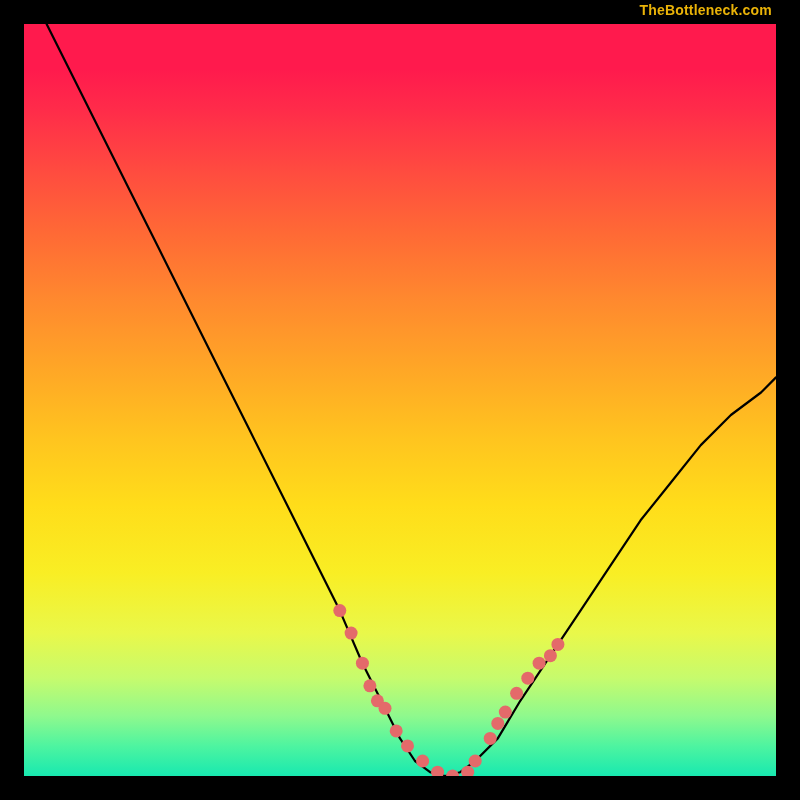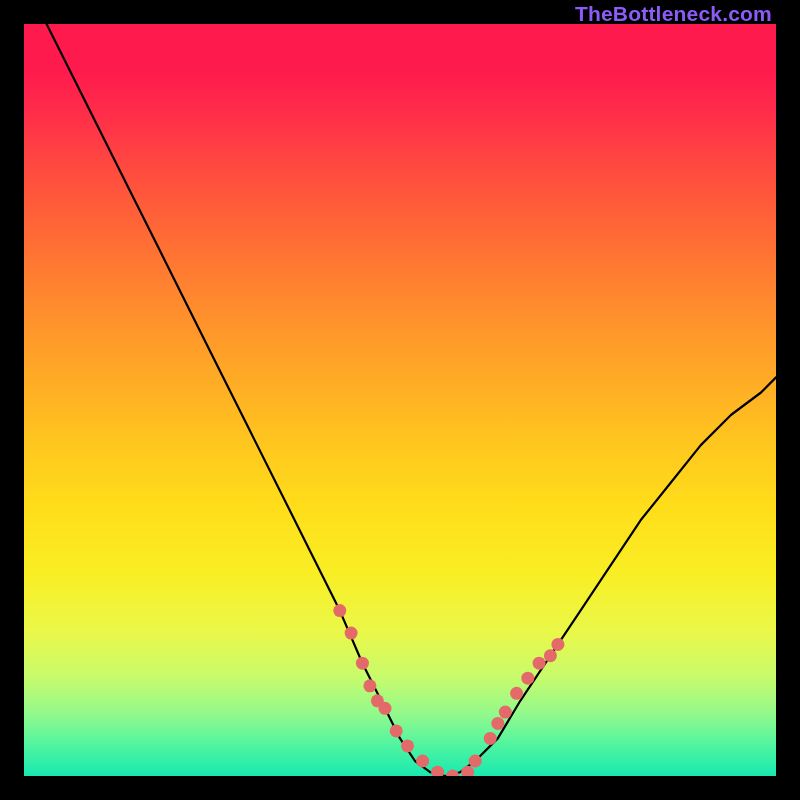--- a/index.html
+++ b/index.html
@@ -46,22 +46,22 @@
       #c6fb6d 87%,
       #8ff98d 92%,
       #4ef4a0 96%,
       #18e9b0 100%
     );
   }
   .watermark {
     position: absolute;
     top: 2px;
     right: 28px;
-    color: #8b5cf6;
-    font-size: 21px;
+    color: #eab308;
+    font-size: 14px;
     font-weight: 600;
     letter-spacing: 0.2px;
     user-select: none;
   }
   svg.curve {
     position: absolute;
     inset: 0;
     width: 752px;
     height: 752px;
   }

